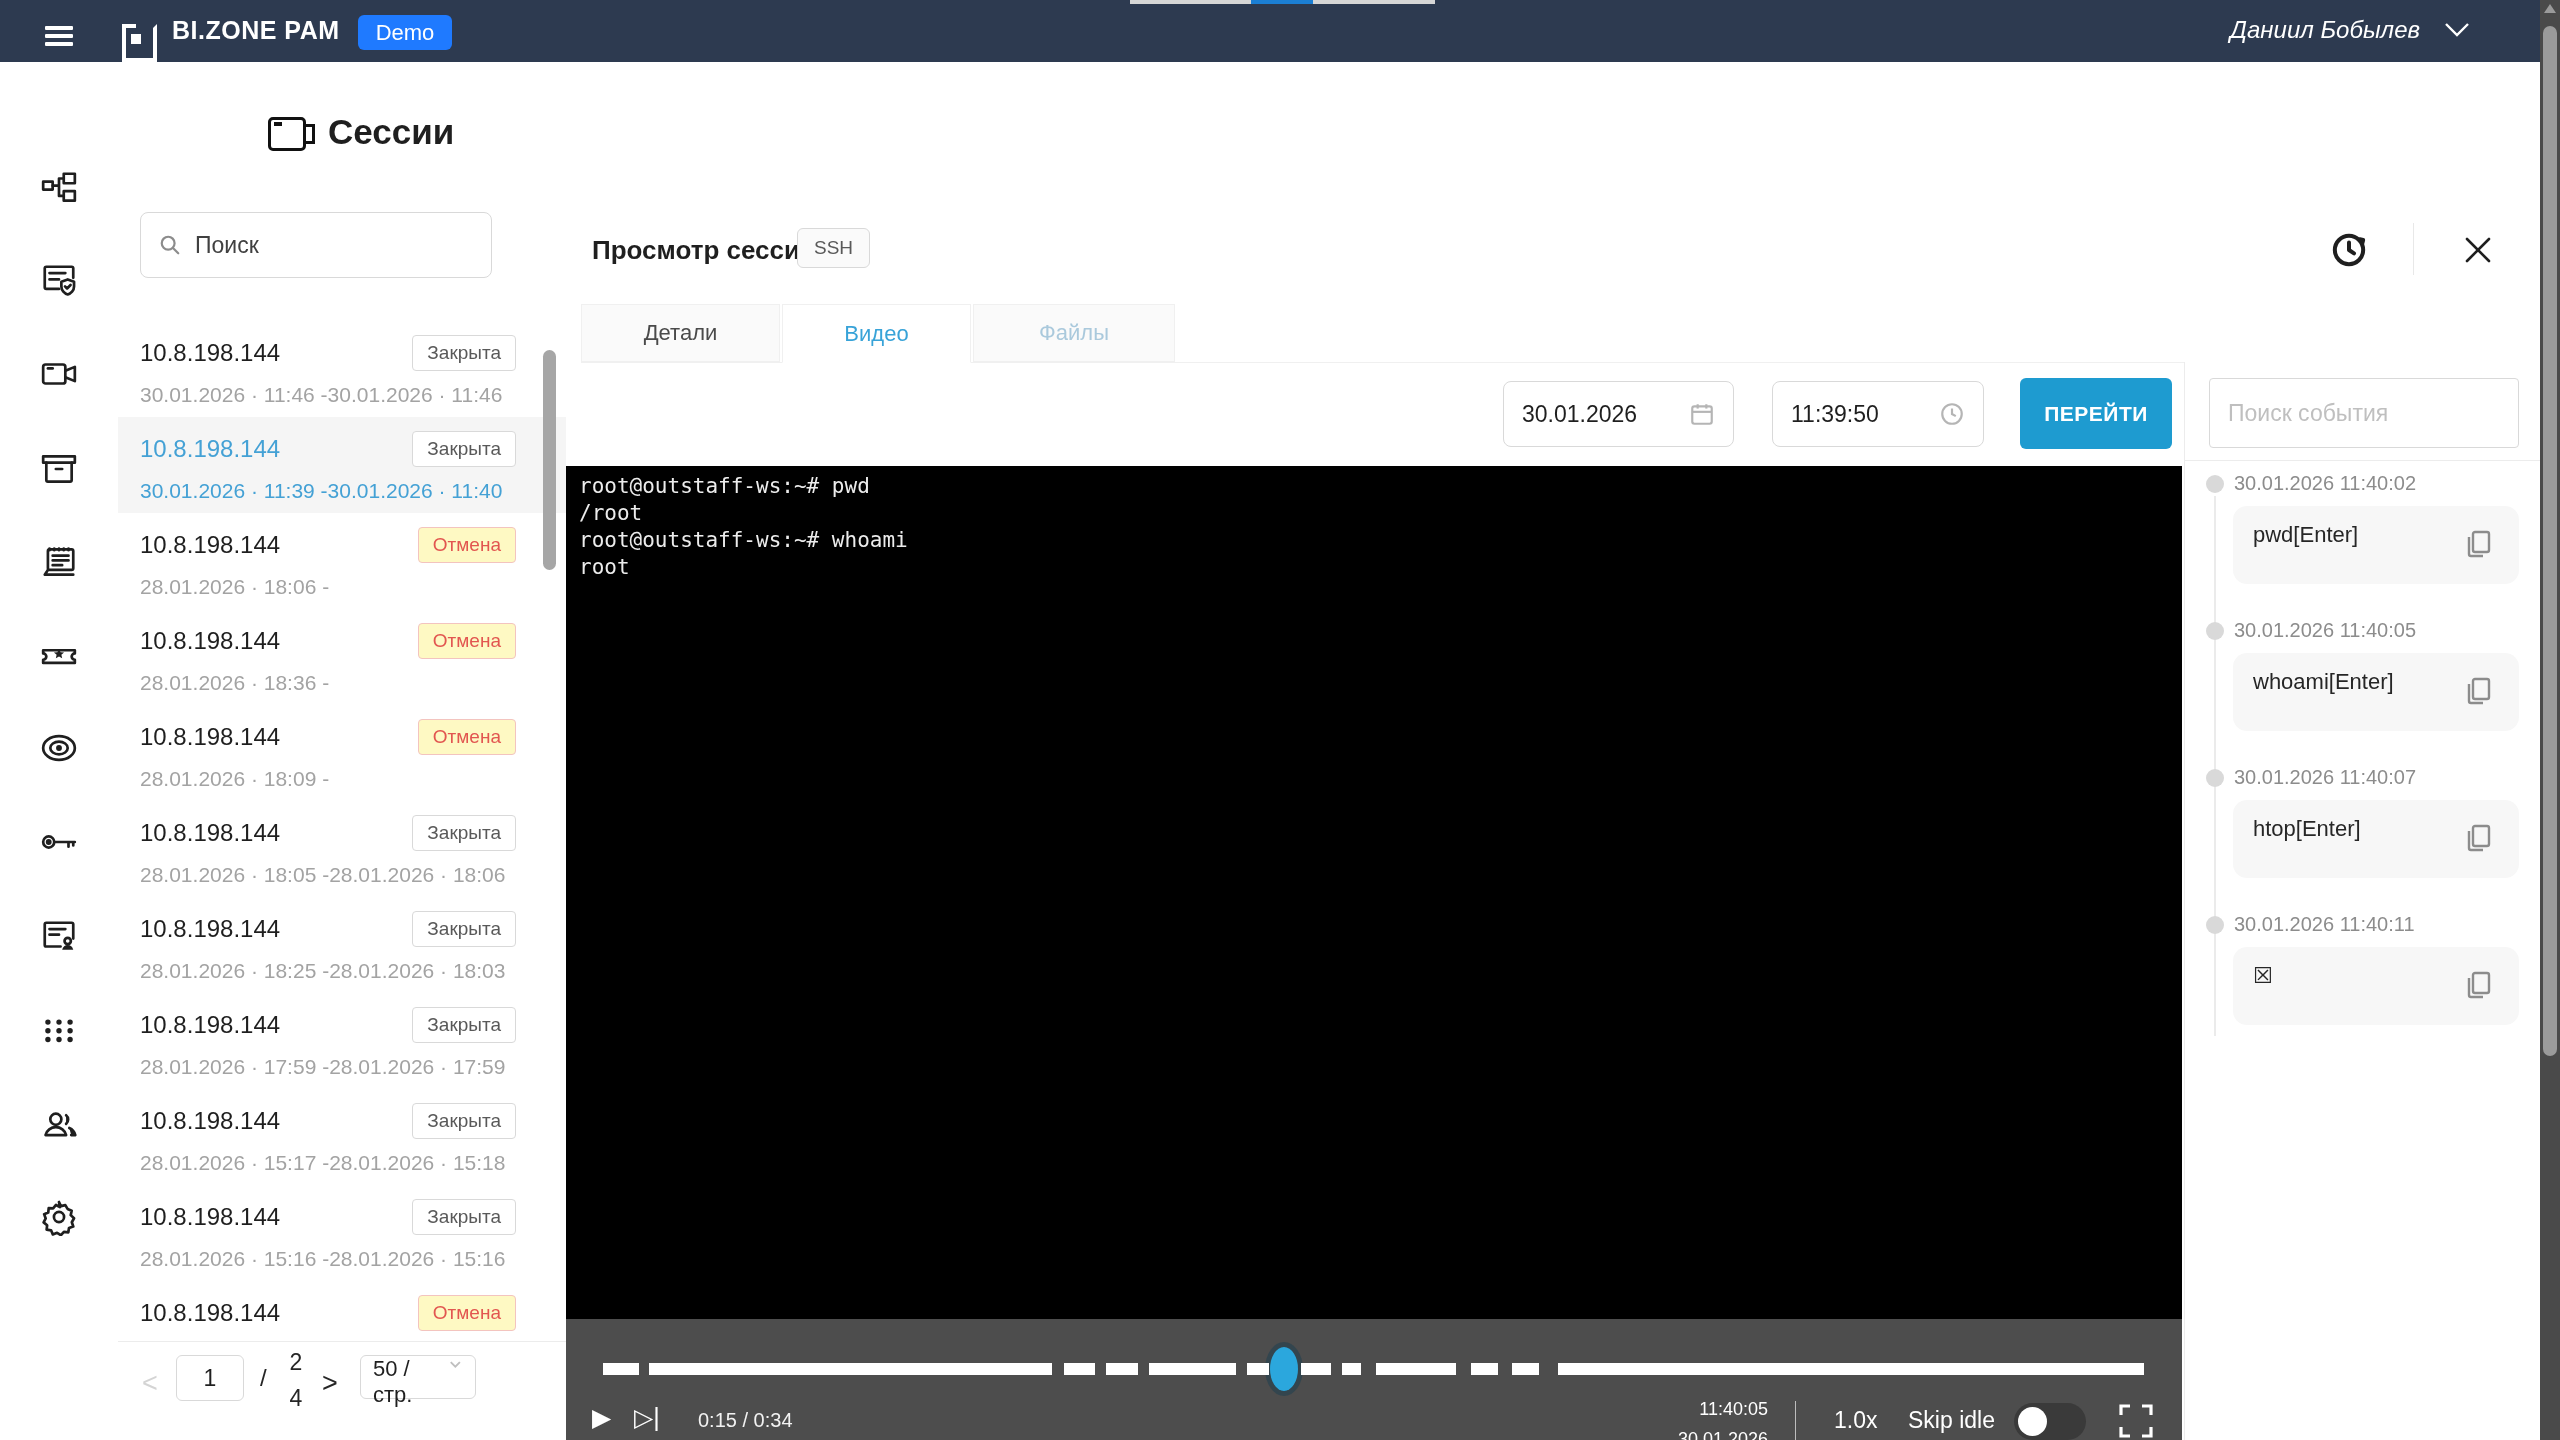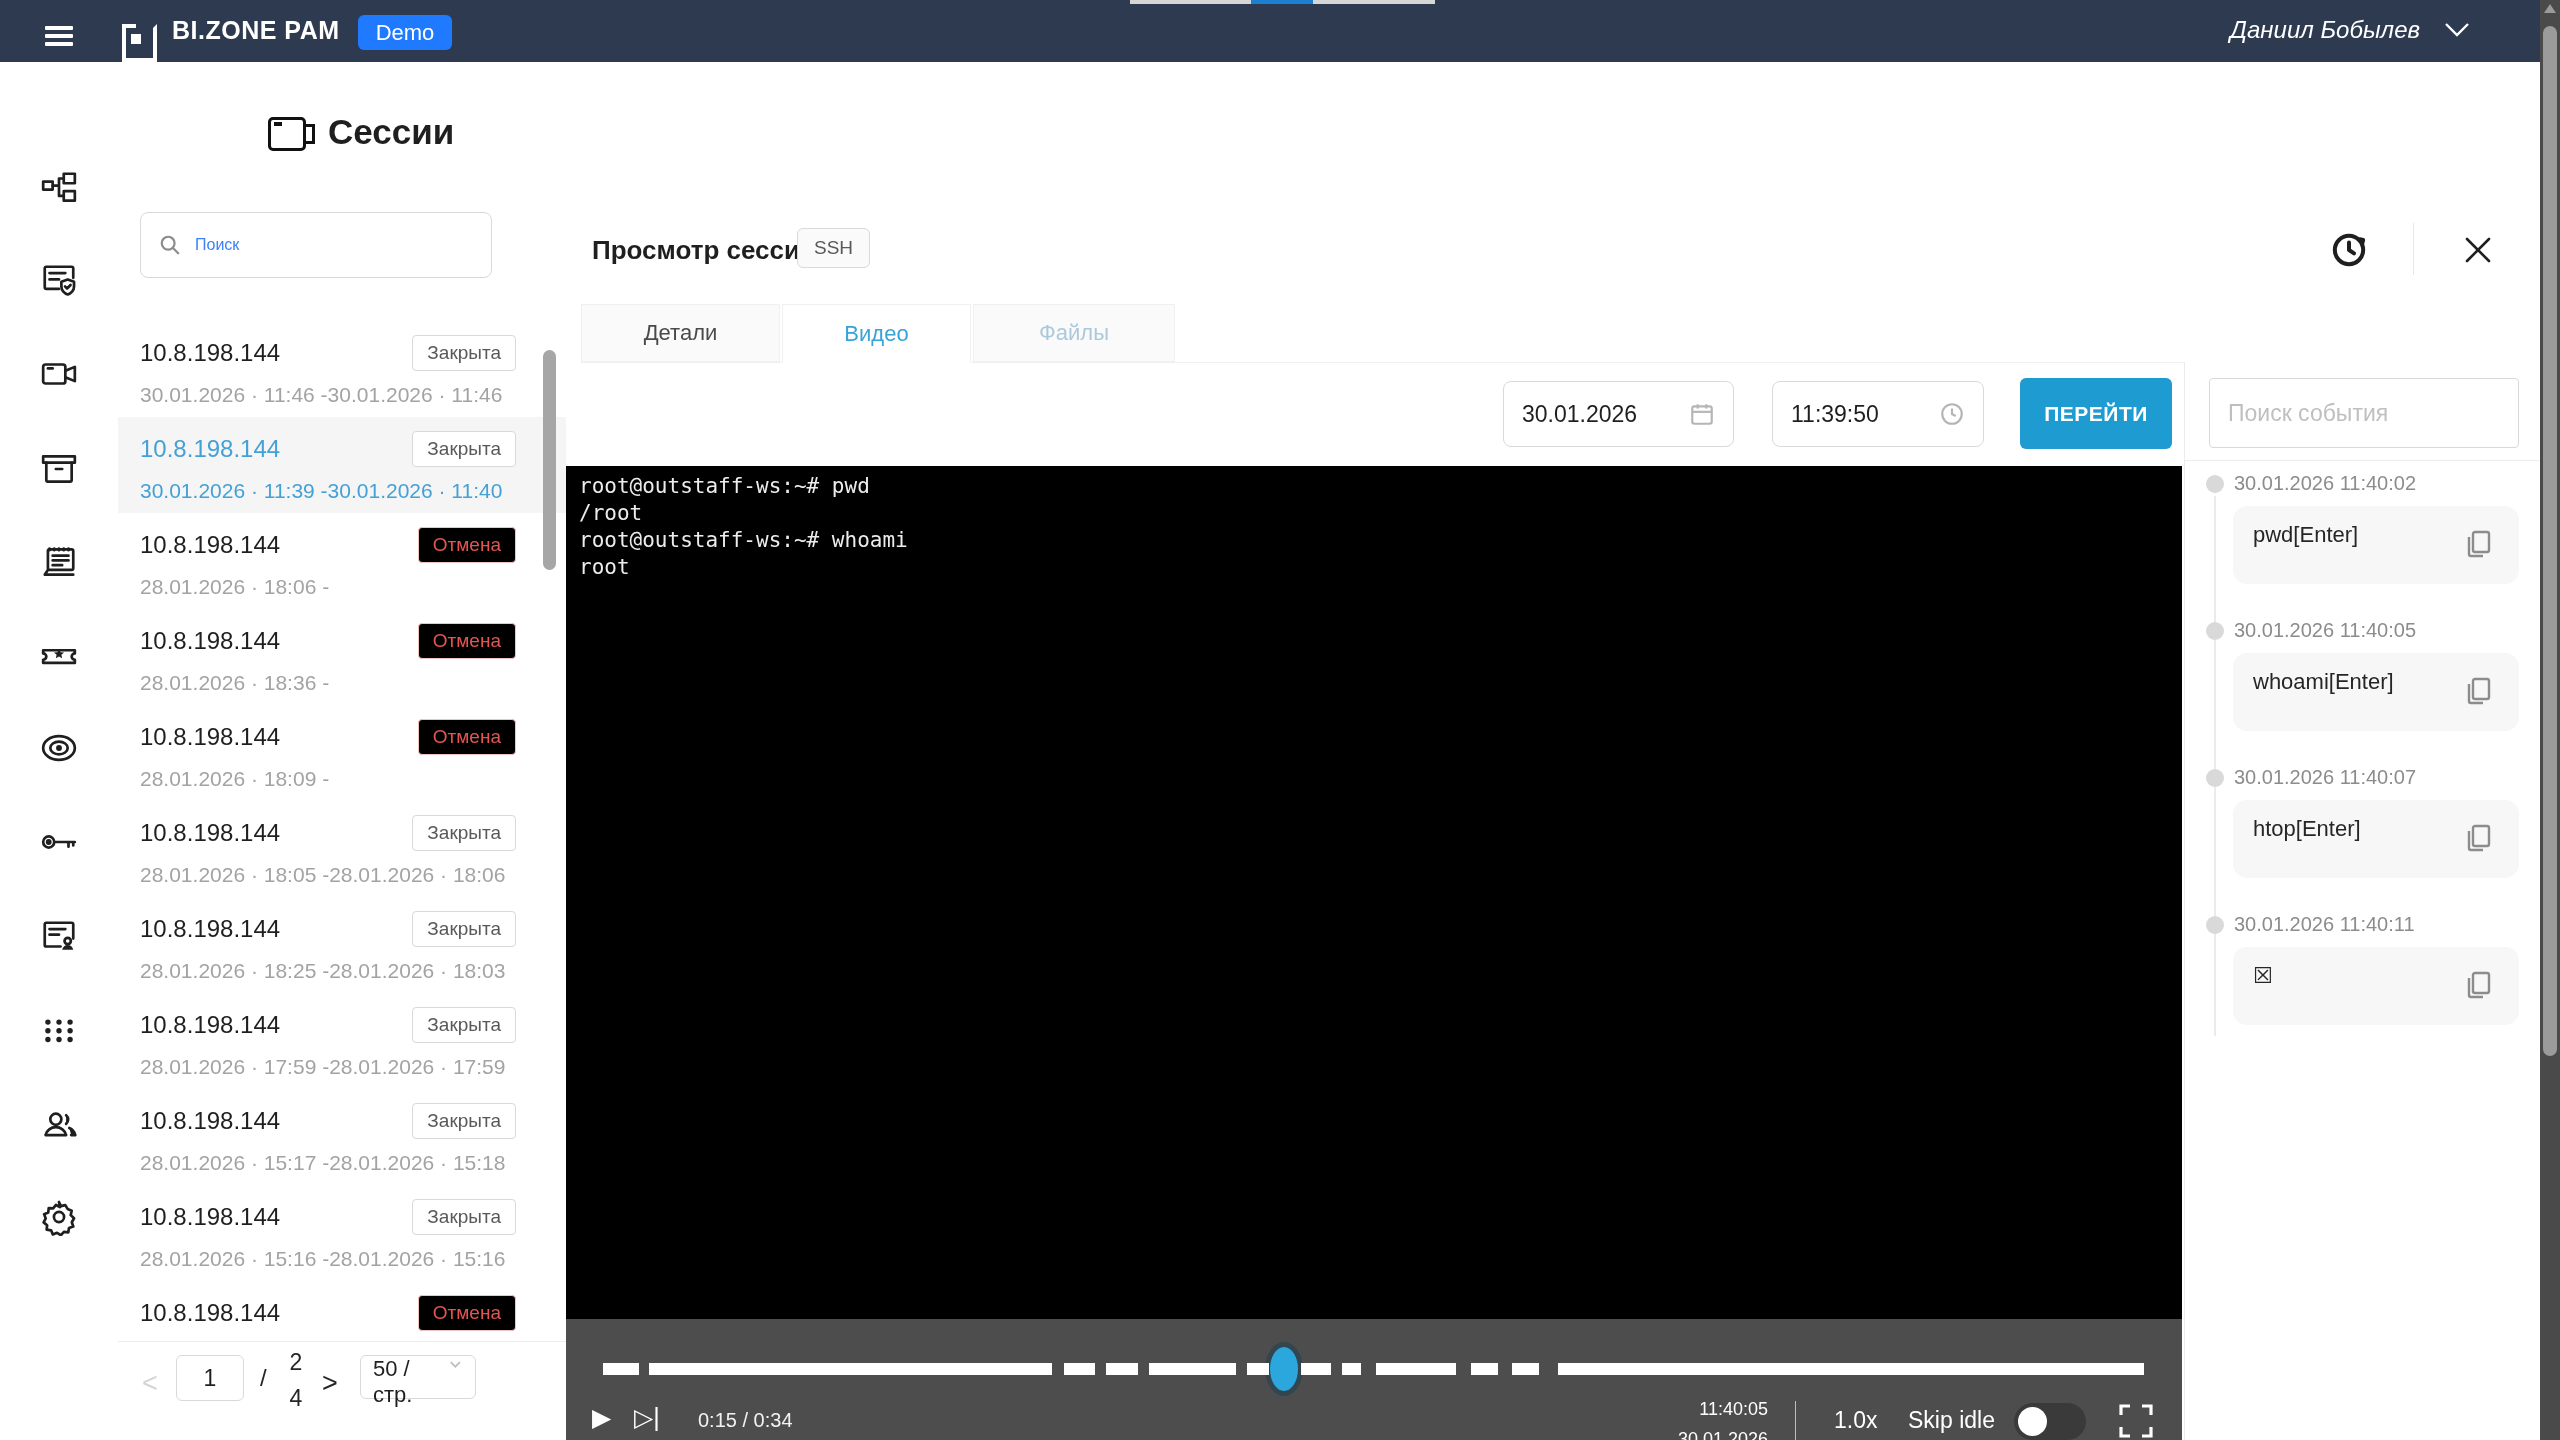--- a/index.html
+++ b/index.html
@@ -33,32 +33,32 @@
   .cam{position:relative;width:44px;height:34px;}
   .cam .bodyr{position:absolute;left:0;top:2px;width:32px;height:28px;border:3.5px solid #111;border-radius:5px;}
   .cam .lens{position:absolute;left:36px;top:9px;width:8px;height:14px;border:3.5px solid #111;border-left:none;}
   .cam .dash{position:absolute;left:6px;top:7px;width:8px;height:3.5px;background:#111;}
   .page-title-wrap{position:absolute;left:150px;top:50px;display:flex;align-items:center;gap:16px;}
   .page-title{font-size:35px;font-weight:bold;}
   
   .listpanel{position:absolute;left:118px;top:203px;width:448px;height:1237px;background:#fff;border-right:1px solid #ececec;}
   .search-box{position:absolute;left:22px;top:9px;width:352px;height:66px;border:1px solid #d9d9d9;border-radius:8px;
       display:flex;align-items:center;padding:0 18px;gap:14px;box-sizing:border-box;}
-  .search-box .ph{color:#3b82f6;font-size:16px;}
+  .search-box .ph{color:#404040;font-size:23px;}
   .mag{width:22px;height:22px;flex:0 0 auto;}
   .mag circle{stroke:#8c8c8c;fill:none;stroke-width:2.4;}
   .mag line{stroke:#8c8c8c;stroke-width:2.4;stroke-linecap:round;}
   .slist{position:absolute;left:0;top:118px;width:448px;height:1021px;overflow:hidden;}
   .s-item{position:relative;height:96px;padding:14px 50px 0 22px;box-sizing:border-box;cursor:pointer;}
   .s-item.selected{background:#f5f5f5;}
   .s-row{display:flex;align-items:center;justify-content:space-between;}
   .s-ip{font-size:24px;color:#1f1f1f;}
   .s-item.selected .s-ip,.s-item.selected .s-date{color:#44a1d5;}
   .s-badge{font-size:19px;padding:6px 14px;border-radius:4px;border:1px solid #d9d9d9;color:#595959;background:#fff;}
-  .s-badge.cancelled{border-color:#f3c4bf;background:#000000;color:#e25650;}
+  .s-badge.cancelled{border-color:#f3c4bf;background:#fef9c3;color:#e25650;}
   .s-date{margin-top:12px;font-size:21px;color:#a3a3a3;}
   .lsb{position:absolute;right:10px;top:147px;width:13px;height:220px;background:#a6a6a6;border-radius:7px;}
   .pagerow{position:absolute;left:0;bottom:0;width:448px;height:98px;border-top:1px solid #ececec;background:#fff;}
   .pg-prev{position:absolute;left:24px;top:26px;font-size:27px;color:#d4d4d4;cursor:pointer;}
   .pg-input{position:absolute;left:58px;top:13px;width:66px;height:44px;border:1px solid #d9d9d9;border-radius:6px;
       font-size:23px;display:flex;align-items:center;justify-content:center;}
   .pg-sep{position:absolute;left:142px;top:22px;font-size:24px;color:#262626;}
   .pg-total{position:absolute;left:170px;top:2px;width:16px;font-size:23px;line-height:36px;text-align:center;
       word-break:break-all;color:#262626;}
   .pg-next{position:absolute;left:204px;top:26px;font-size:27px;color:#262626;cursor:pointer;}

